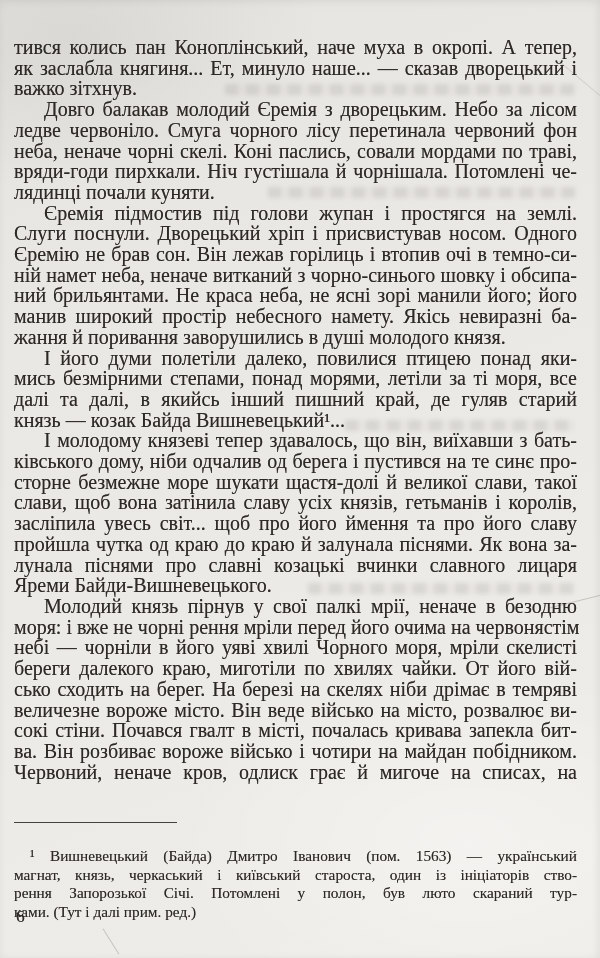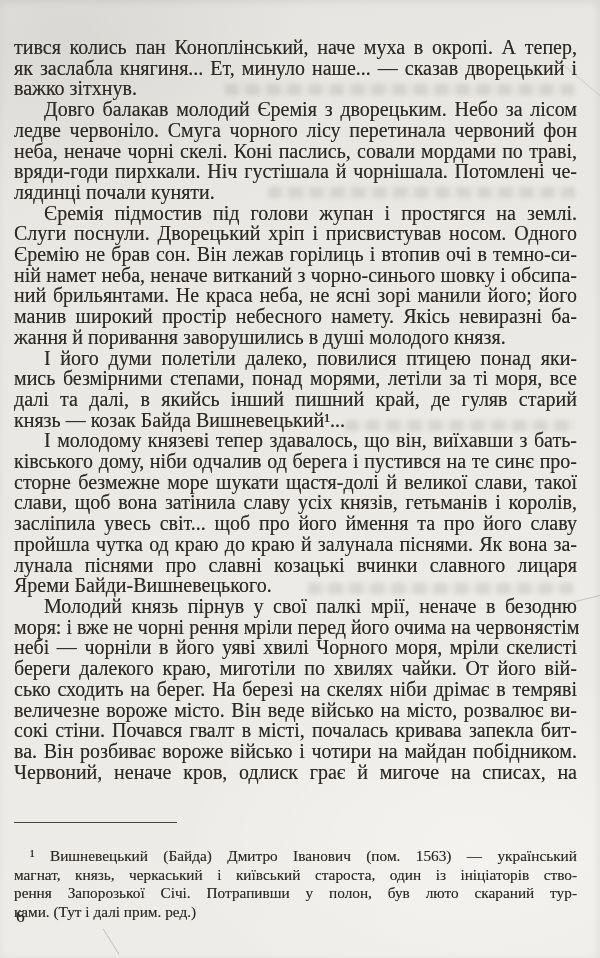--- a/index.html
+++ b/index.html
@@ -140,18 +140,18 @@
       <div class="line">сокі стіни. Почався гвалт в місті, почалась кривава запекла бит-</div>
       <div class="line">ва. Він розбиває вороже військо і чотири на майдан побідником.</div>
       <div class="line">Червоний, неначе кров, одлиск грає й мигоче на списах, на</div>
     </main>
 
   <hr class="footnote-divider">
 
   <div class="footnote" id="footnote">
       <div class="line indent">¹ Вишневецький (Байда) Дмитро Іванович (пом. 1563) — український</div>
       <div class="line">магнат, князь, черкаський і київський староста, один із ініціаторів ство-</div>
-      <div class="line">рення Запорозької Січі. Потрапивши у полон, був люто скараний тур-</div>
+      <div class="line">рення Запорозької Січі. Потомлені у полон, був люто скараний тур-</div>
       <div class="line flush"><span>ками. (</span><span class="italic">Тут і далі прим. ред.</span><span>)</span></div>
     </div>
 
   <div class="page-number">6</div>
 </div>
 
 </body></html>

